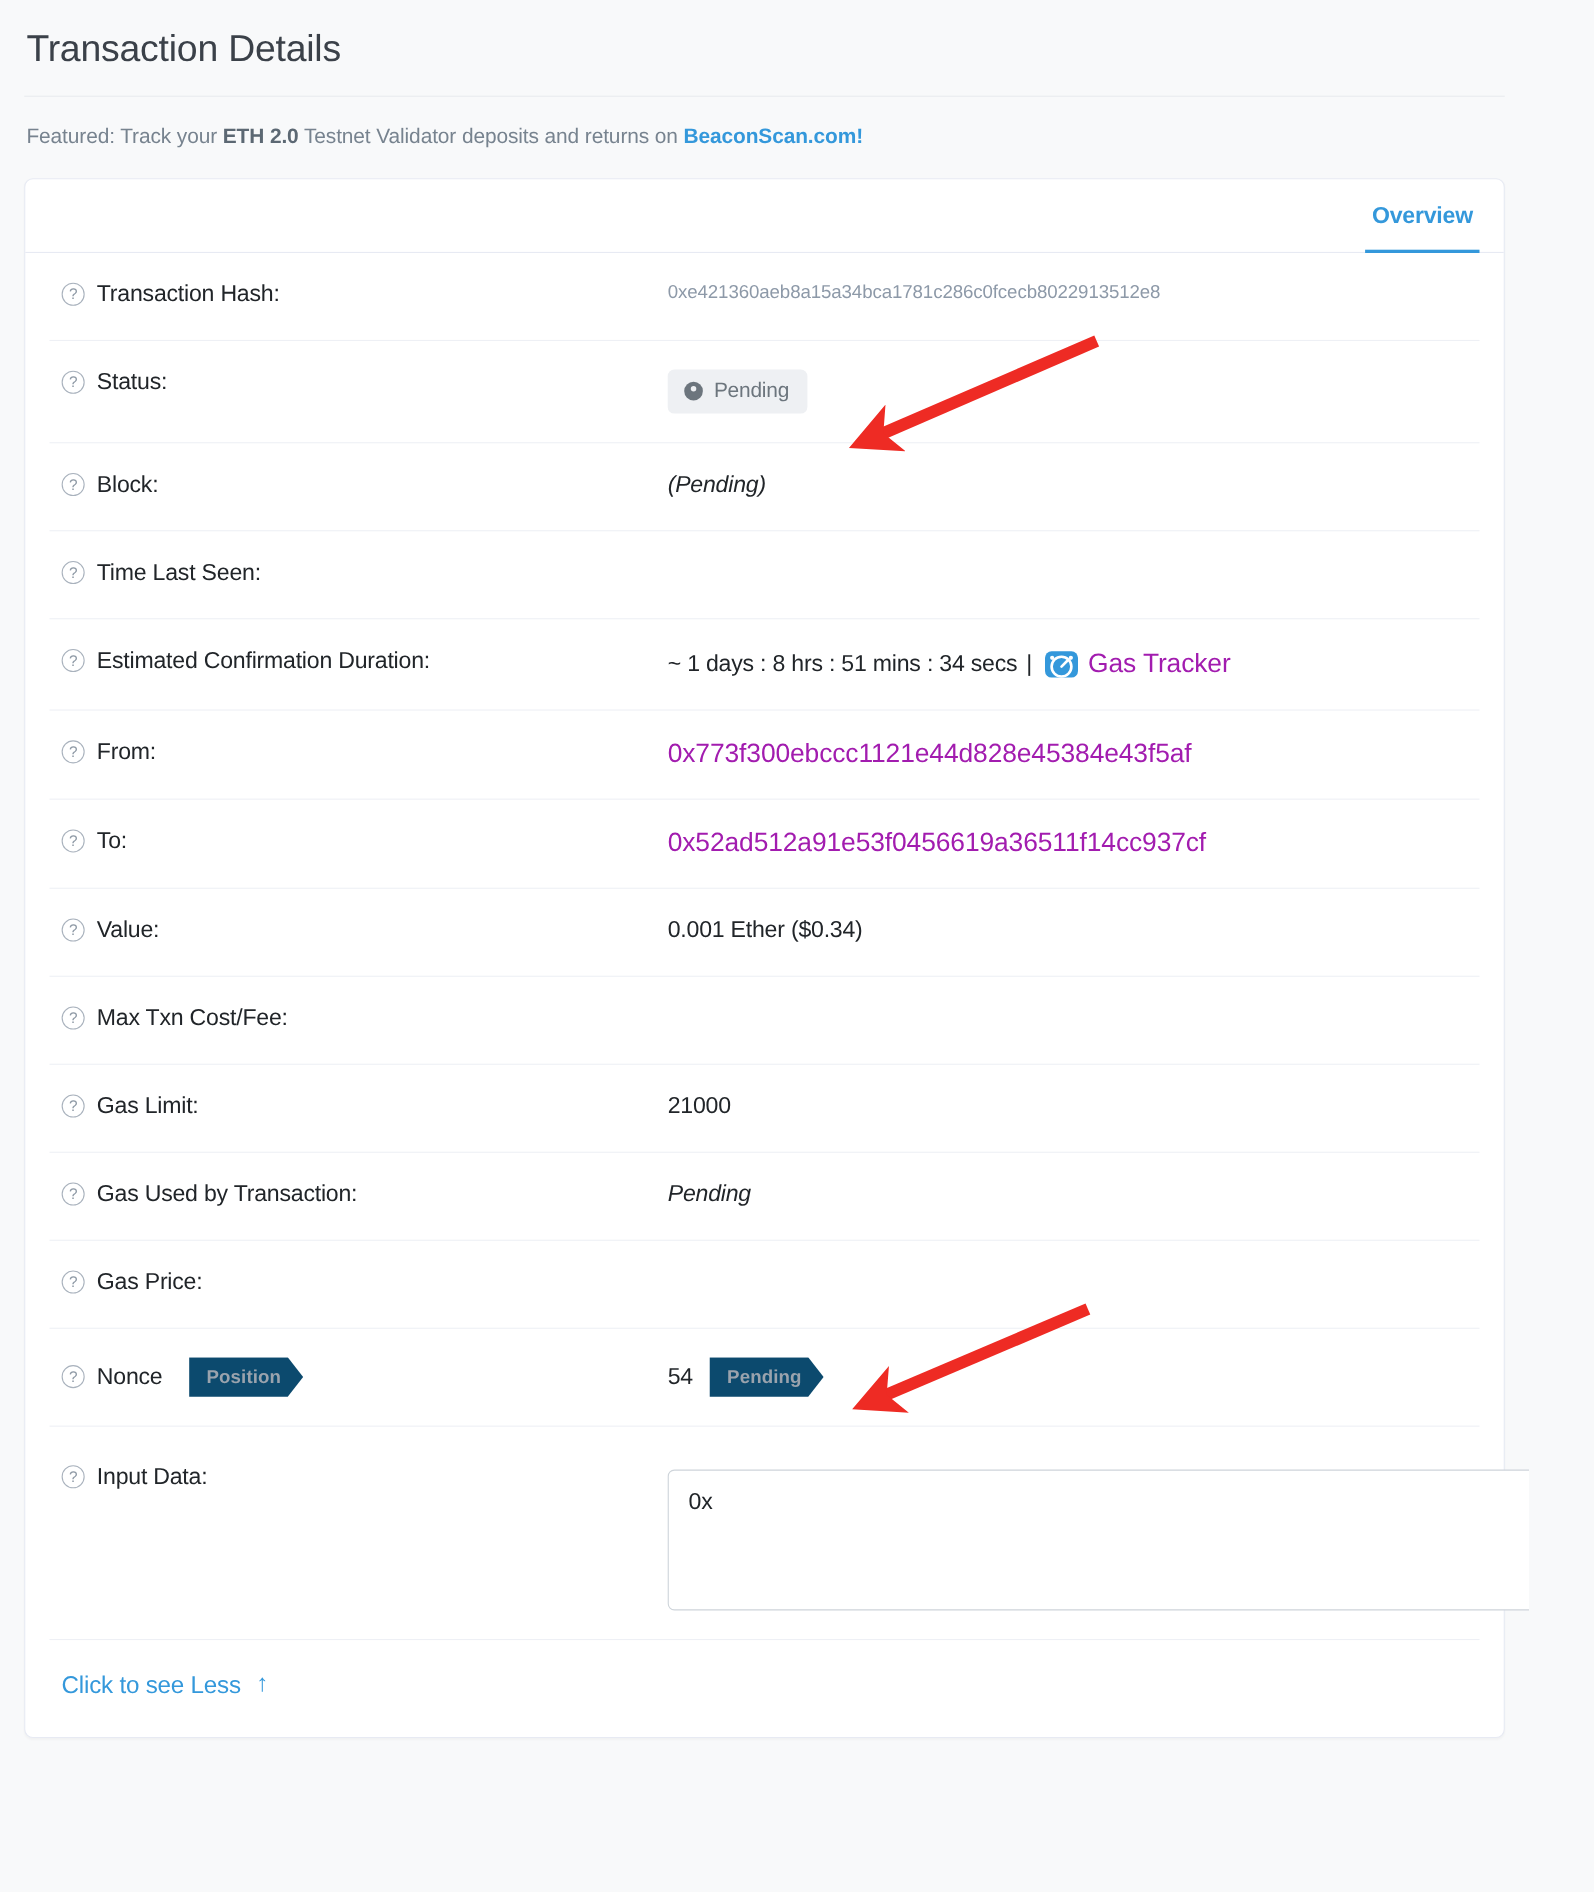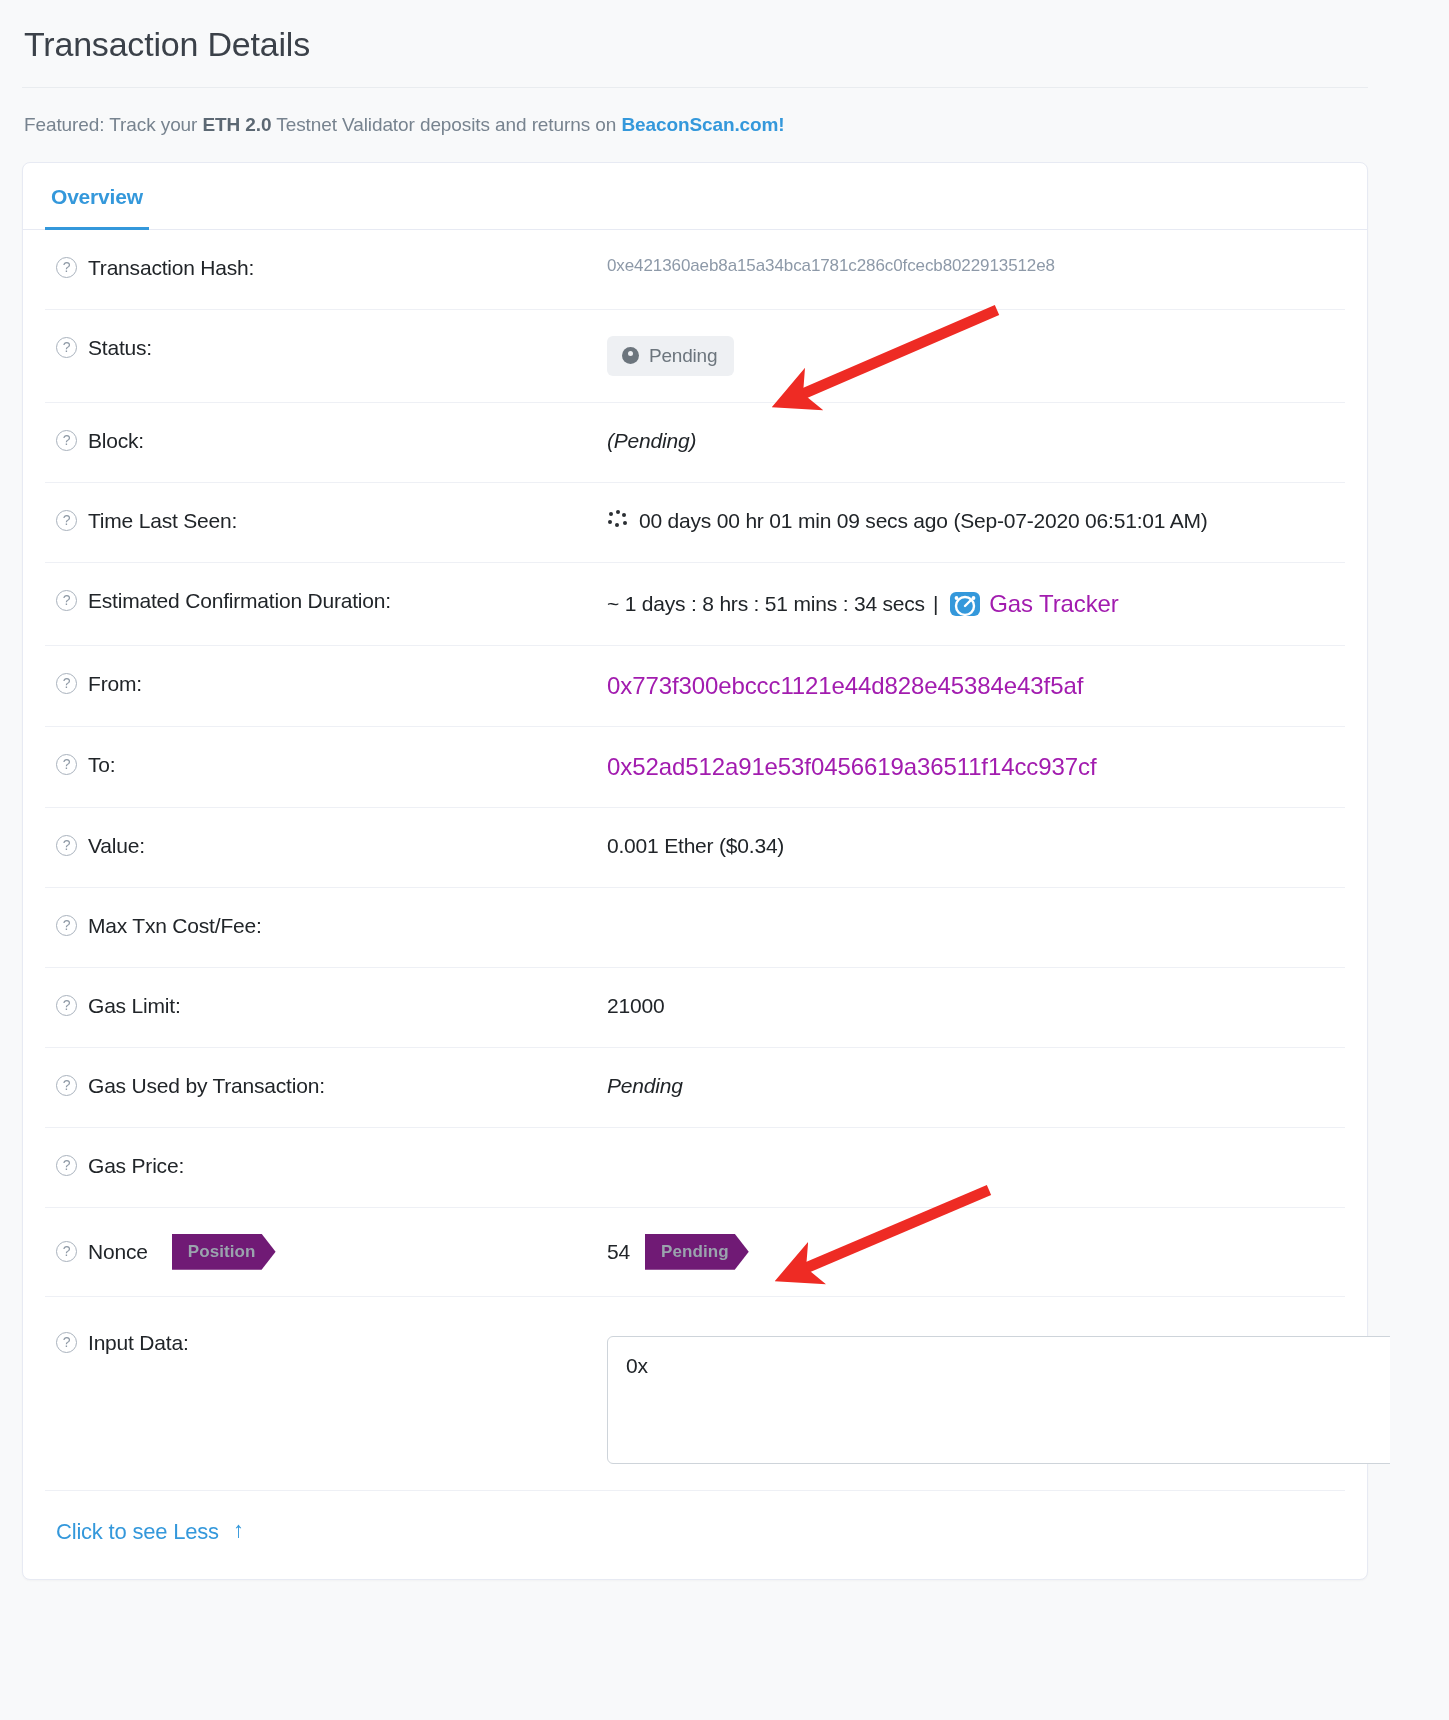--- a/index.html
+++ b/index.html
@@ -56,20 +56,21 @@
     border: 1px solid #e7eaf3;
     border-radius: 8px;
     box-shadow: 0 1px 2px rgba(0,0,0,0.03);
   }
 
   
   .tabs {
     display: flex;
     border-bottom: 1px solid #e7eaf3;
     padding: 0 22px;
+    justify-content: flex-end;
   }
   .tab {
     padding: 22px 6px 18px 6px;
     font-size: 21px;
     font-weight: 700;
     color: #3498db;
     border-bottom: 3px solid #3498db;
     margin-bottom: -1px;
     cursor: pointer;
     letter-spacing: -0.2px;
@@ -189,21 +190,21 @@
     flex: 0 0 30px;
     vertical-align: middle;
   }
 
   .sep-pipe { margin: 0 6px 0 8px; color: #212529; }
 
   
   .chip {
     display: inline-flex;
     align-items: center;
-    background: #701a75;
+    background: #0c4a6e;
     color: #9aa3ad;
     font-size: 17px;
     font-weight: 700;
     padding: 8px 20px 8px 16px;
     margin-left: 13px;
     clip-path: polygon(0 0, calc(100% - 14px) 0, 100% 50%, calc(100% - 14px) 100%, 0 100%);
     letter-spacing: 0.1px;
   }
   .chip-pending { margin-left: 15px; }
 
@@ -300,31 +301,20 @@
         </div>
         <div class="row-value">
           <span class="italic">(Pending)</span>
         </div>
       </div>
 
       <div class="row">
         <div class="row-label">
           <span class="q-icon">?</span>
           <span>Time Last Seen:</span>
-        </div>
-        <div class="row-value">
-          <span class="spinner-icon">
-            <i></i>
-              <i></i>
-              <i></i>
-              <i></i>
-              <i></i>
-              <i></i>
-          </span>
-          <span>00 days 00 hr 01 min 09 secs ago (Sep-07-2020 06:51:01 AM)</span>
         </div>
       </div>
 
       <div class="row">
         <div class="row-label">
           <span class="q-icon">?</span>
           <span>Estimated Confirmation Duration:</span>
         </div>
         <div class="row-value">
           <span>~ 1 days : 8 hrs : 51 mins : 34 secs</span>

